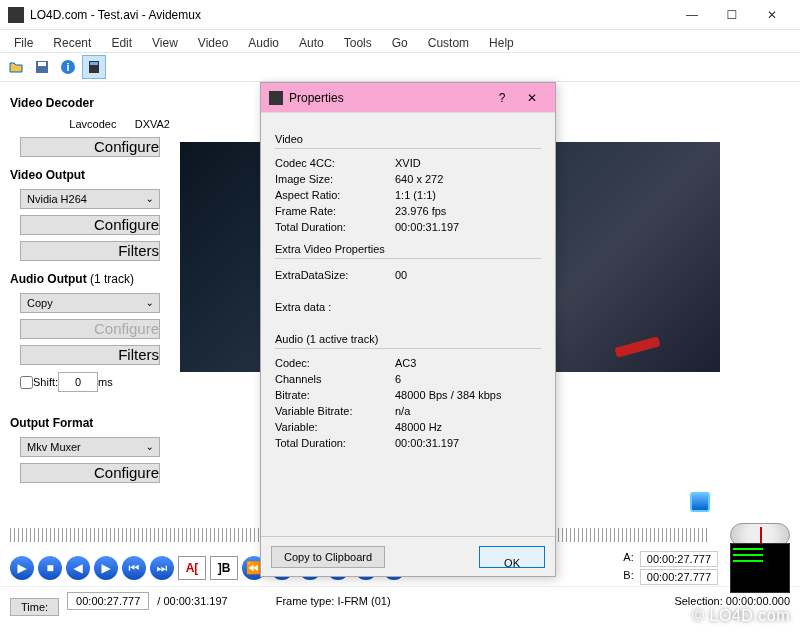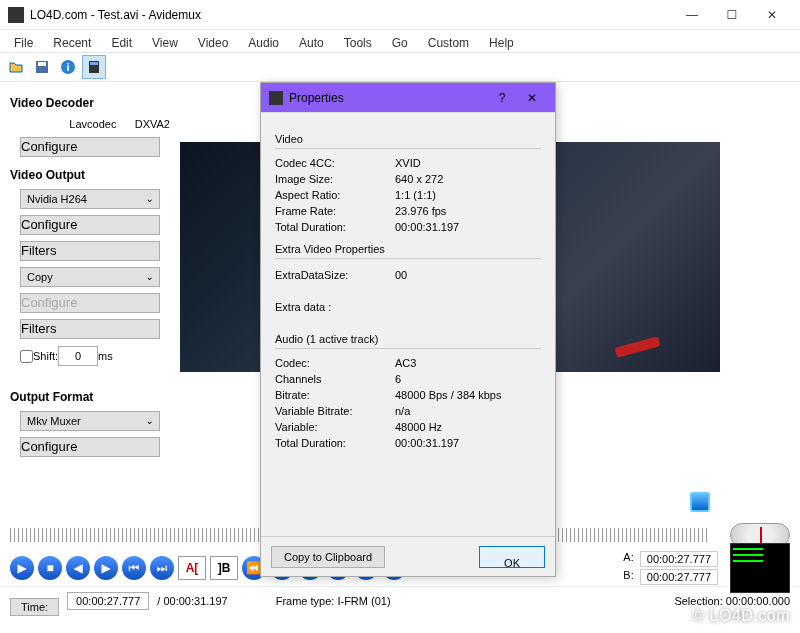--- a/index.html
+++ b/index.html
@@ -18,21 +18,21 @@
 
 .toolbar { height: 30px; display: flex; align-items: center; padding: 2px 4px; border-top: 1px solid #e5e5e5; border-bottom: 1px solid #e5e5e5; gap: 2px; }
 .tool-btn { width: 24px; height: 24px; border: 1px solid transparent; display: flex; align-items: center; justify-content: center; }
 .tool-btn.sel { background: #cde6f7; border: 1px solid #7eb4ea; }
 
 
 .main { display: flex; height: 438px; }
 .sidebar { width: 180px; padding: 8px 10px; display: flex; flex-direction: column; gap: 4px; }
 .sidebar .section-title { font-weight: bold; font-size: 12px; margin-top: 6px; margin-bottom: 2px; }
 .sidebar .label-row { font-size: 11px; margin: 2px 0; text-align: right; }
-.sidebar .btn { width: 140px; height: 20px; background: #e1e1e1; border: 1px solid #adadad; text-align: left; line-height: 18px; font-size: 13px; margin: 1px 0 1px 10px; }
+.sidebar .btn { width: 140px; height: 20px; background: #e1e1e1; border: 1px solid #adadad; text-align: right; line-height: 18px; font-size: 15px; margin: 1px 0 1px 10px; }
 .sidebar .btn.disabled { color: #aaa; }
 .sidebar .combo { width: 140px; height: 20px; background: #e1e1e1; border: 1px solid #adadad; padding: 0 2px 0 6px; line-height: 18px; font-size: 11px; margin: 1px 0 1px 10px; position: relative; }
 .sidebar .combo::after { content: "⌄"; position: absolute; right: 5px; top: 0; font-size: 10px; }
 .shift-row { display: flex; align-items: center; gap: 0; margin: 2px 0 14px 10px; }
 .shift-row input[type=checkbox] { width: 13px; height: 13px; }
 .shift-row .spinner { width: 40px; height: 20px; border: 1px solid #adadad; background: #fff; text-align: center; line-height: 18px; }
 
 
 .video-area { flex: 1; background: #fff; display: flex; align-items: flex-start; padding-top: 60px; }
 .video-frame { width: 540px; height: 230px; background: linear-gradient(135deg, #0a1520 0%, #1a2838 30%, #2a3545 50%, #3a4050 70%, #1a2030 100%); position: relative; }
@@ -52,21 +52,21 @@
 .ab-row .tc { border: 1px solid #ccc; padding: 1px 6px; background: #fff; }
 
 
 .bottombar { height: 28px; display: flex; align-items: center; padding: 2px 10px; gap: 8px; border-top: 1px solid #eee; }
 .bottombar .time-label { background: #e1e1e1; border: 1px solid #adadad; padding: 2px 10px; margin-top: 12px; }
 .bottombar .time-input { border: 1px solid #adadad; padding: 2px 8px; background: #fff; }
 .bottombar .plain { font-size: 11px; }
 
 
 .dialog { position: absolute; left: 260px; top: 82px; width: 296px; height: 495px; background: #f0f0f0; border: 1px solid #aaa; box-shadow: 2px 2px 10px rgba(0,0,0,.2); z-index: 100; display: flex; flex-direction: column; }
-.dialog .dlg-title { height: 30px; display: flex; align-items: center; padding: 0 8px; background: #8b5cf6; border-bottom: 1px solid #ddd; }
+.dialog .dlg-title { height: 30px; display: flex; align-items: center; padding: 0 8px; background: #f9a8d4; border-bottom: 1px solid #ddd; }
 .dialog .dlg-title .dlg-icon { width: 14px; height: 14px; background: #333; margin-right: 6px; }
 .dialog .dlg-title .dlg-text { flex: 1; font-size: 12px; }
 .dialog .dlg-title .dlg-btn { width: 30px; text-align: center; font-size: 12px; }
 .dialog .dlg-body { flex: 1; padding: 10px 14px; overflow: auto; }
 .dialog .dlg-section { font-size: 11px; margin: 10px 0 8px 0; border-bottom: 1px solid #ccc; padding-bottom: 3px; }
 .dialog .prop-row { display: flex; font-size: 11px; margin: 4px 0; }
 .dialog .prop-row .k { width: 120px; }
 .dialog .dlg-footer { height: 40px; border-top: 1px solid #ccc; display: flex; align-items: center; padding: 0 10px; gap: 10px; }
 .dialog .dlg-footer .btn { height: 22px; padding: 0 12px; background: #e1e1e1; border: 1px solid #adadad; line-height: 20px; font-size: 11px; }
 .dialog .dlg-footer .btn.primary { border: 1px solid #0078d7; background: #e5f1fb; padding: 6px 24px; }
@@ -136,20 +136,24 @@
       <span>Lavcodec</span>&nbsp;&nbsp;&nbsp;&nbsp;&nbsp;
       <span>DXVA2</span>
     </div>
     <div class="btn">Configure</div>
 
     <div class="section-title">Video Output</div>
     <div class="combo">Nvidia H264</div>
     <div class="btn">Configure</div>
     <div class="btn">Filters</div>
 
+    <div class="section-title">
+      <span>Audio Output</span>
+      <span style="font-weight:normal">(1 track)</span>
+    </div>
     <div class="combo">Copy</div>
     <div class="btn disabled">Configure</div>
     <div class="btn">Filters</div>
     <div class="shift-row">
       <input type="checkbox" style="">
       <span>Shift:</span>
       <div class="spinner">0</div>
       <span>ms</span>
     </div>
 

